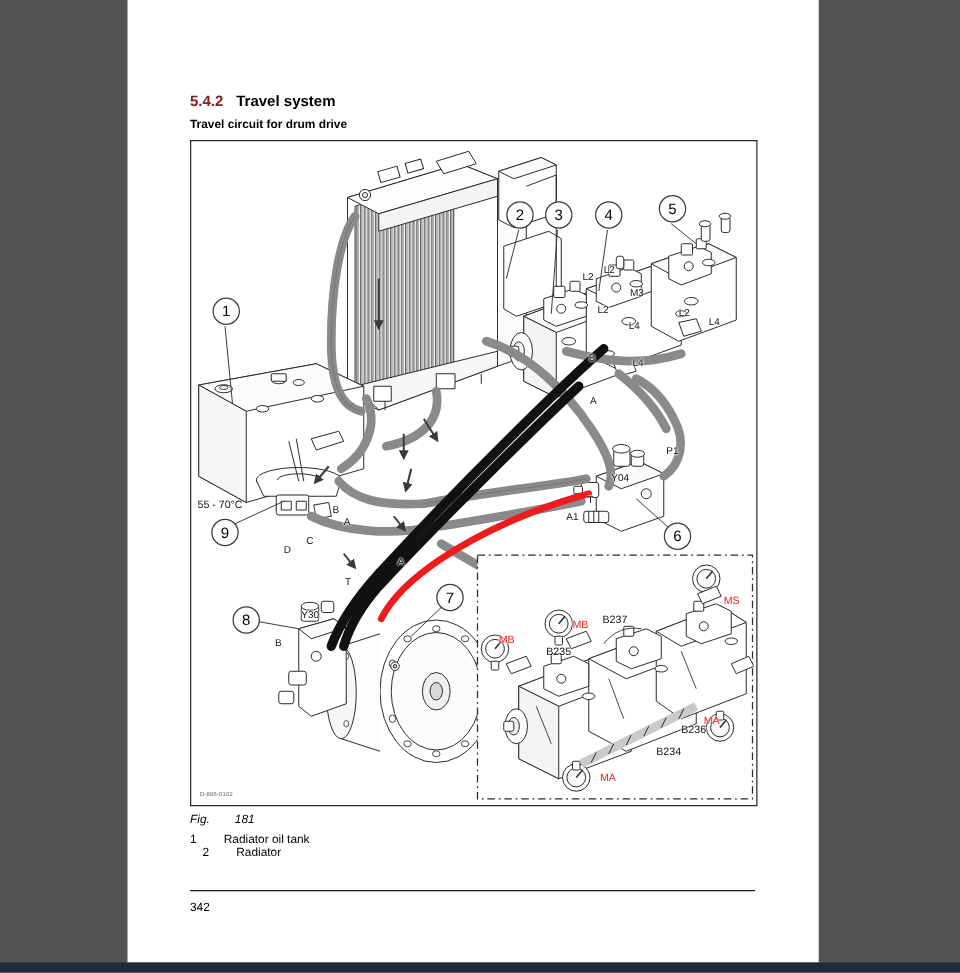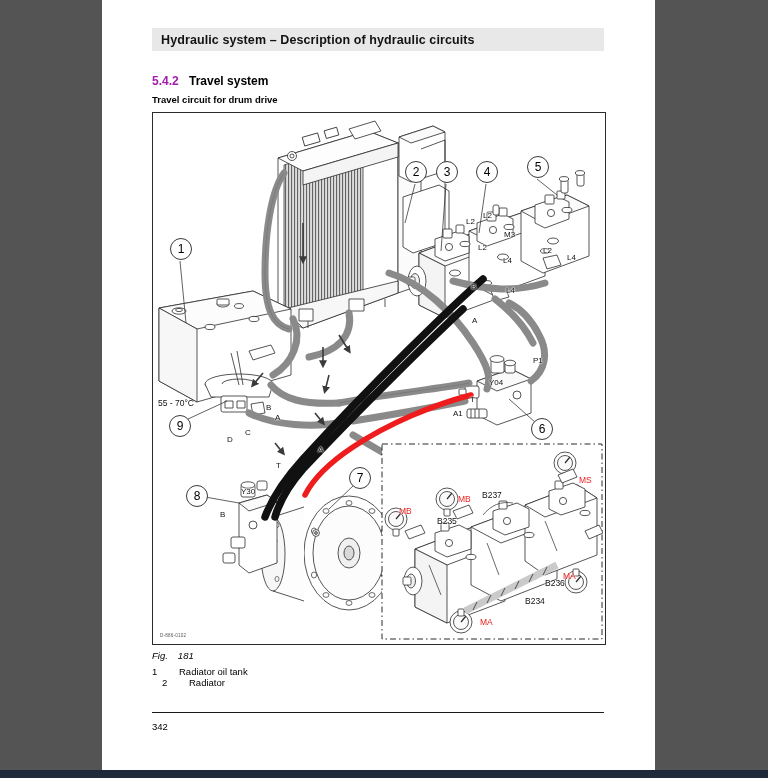--- a/index.html
+++ b/index.html
@@ -51,21 +51,21 @@
     color: #121212;
     padding-left: 9px;
     letter-spacing: 0.1px;
   }
   #section-no {
     position: absolute;
     left: 50px;
     top: 74px;
     font-size: 12px;
     font-weight: bold;
-    color: #a21caf;
+    color: #7f1d1d;
   }
   #section-title {
     position: absolute;
     left: 87px;
     top: 74px;
     font-size: 12px;
     font-weight: bold;
     color: #000;
   }
   #subtitle {
@@ -99,21 +99,21 @@
   }
   
   #fig-caption {
     position: absolute;
     left: 50px;
     top: 650px;
     font-size: 9.5px;
     font-style: italic;
     color: #000;
   }
-  #fig-caption .num { margin-left: 10px; font-style: italic; }
+  #fig-caption .num { margin-left: 20px; font-style: italic; }
   .legend-row {
     position: absolute;
     left: 50px;
     font-size: 9.5px;
     color: #000;
     white-space: nowrap;
   }
   .legend-row .lnum { display: inline-block; width: 27px; }
   #legend-0 { top: 666px; }
   #legend-1 { top: 677px; margin-left: 10px; }
@@ -143,23 +143,20 @@
     color: #000;
   }
 </style>
 </head>
 <body>
 
 <div id="viewer">
 
   <div id="page">
 
-    <div id="header-bar">
-      <span id="header-title">Hydraulic system – Description of hydraulic circuits</span>
-    </div>
 
     <span id="section-no">5.4.2</span>
     <span id="section-title">Travel system</span>
     <span id="subtitle">Travel circuit for drum drive</span>
 
     <div id="fig-frame">
       <svg id="fig-svg" width="450" height="529" viewBox="0 0 450 529">
         <defs>
           <marker id="arrHead" viewBox="0 0 10 10" refX="6" refY="5" markerWidth="5" markerHeight="5" orient="auto-start-reverse">
             <path d="M0 0 L10 5 L0 10 z" fill="#3a3a3a"></path>

